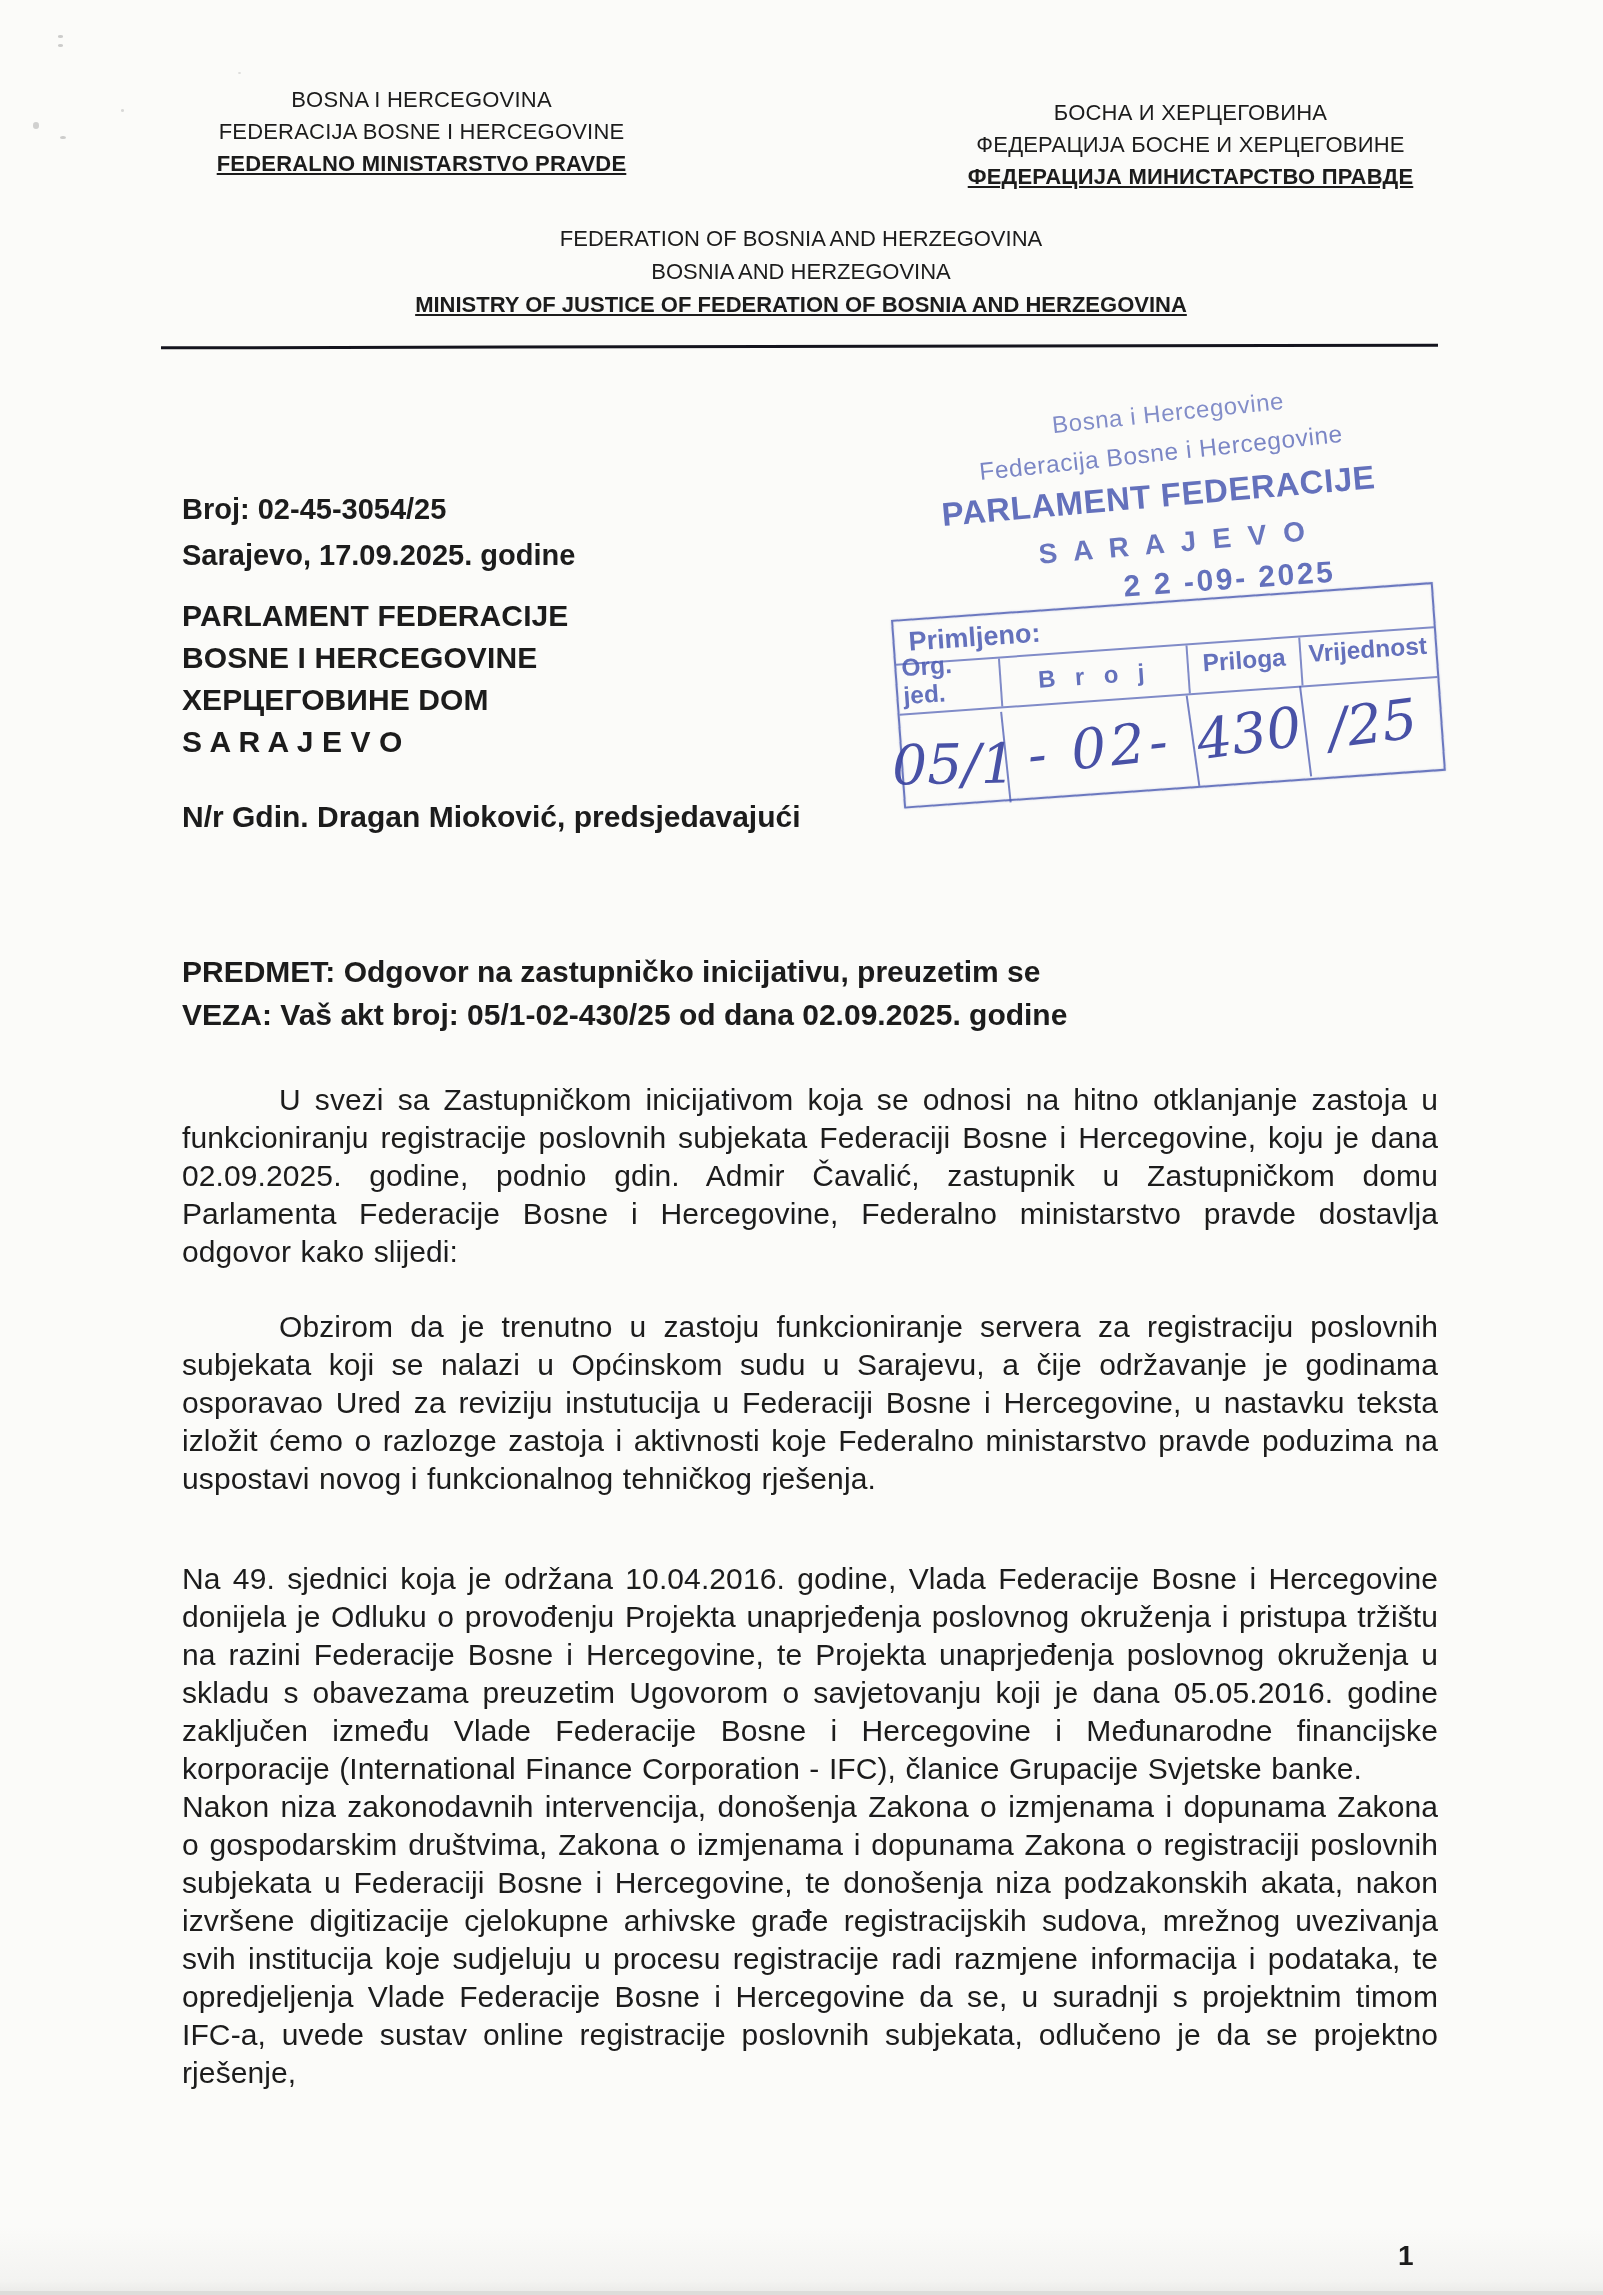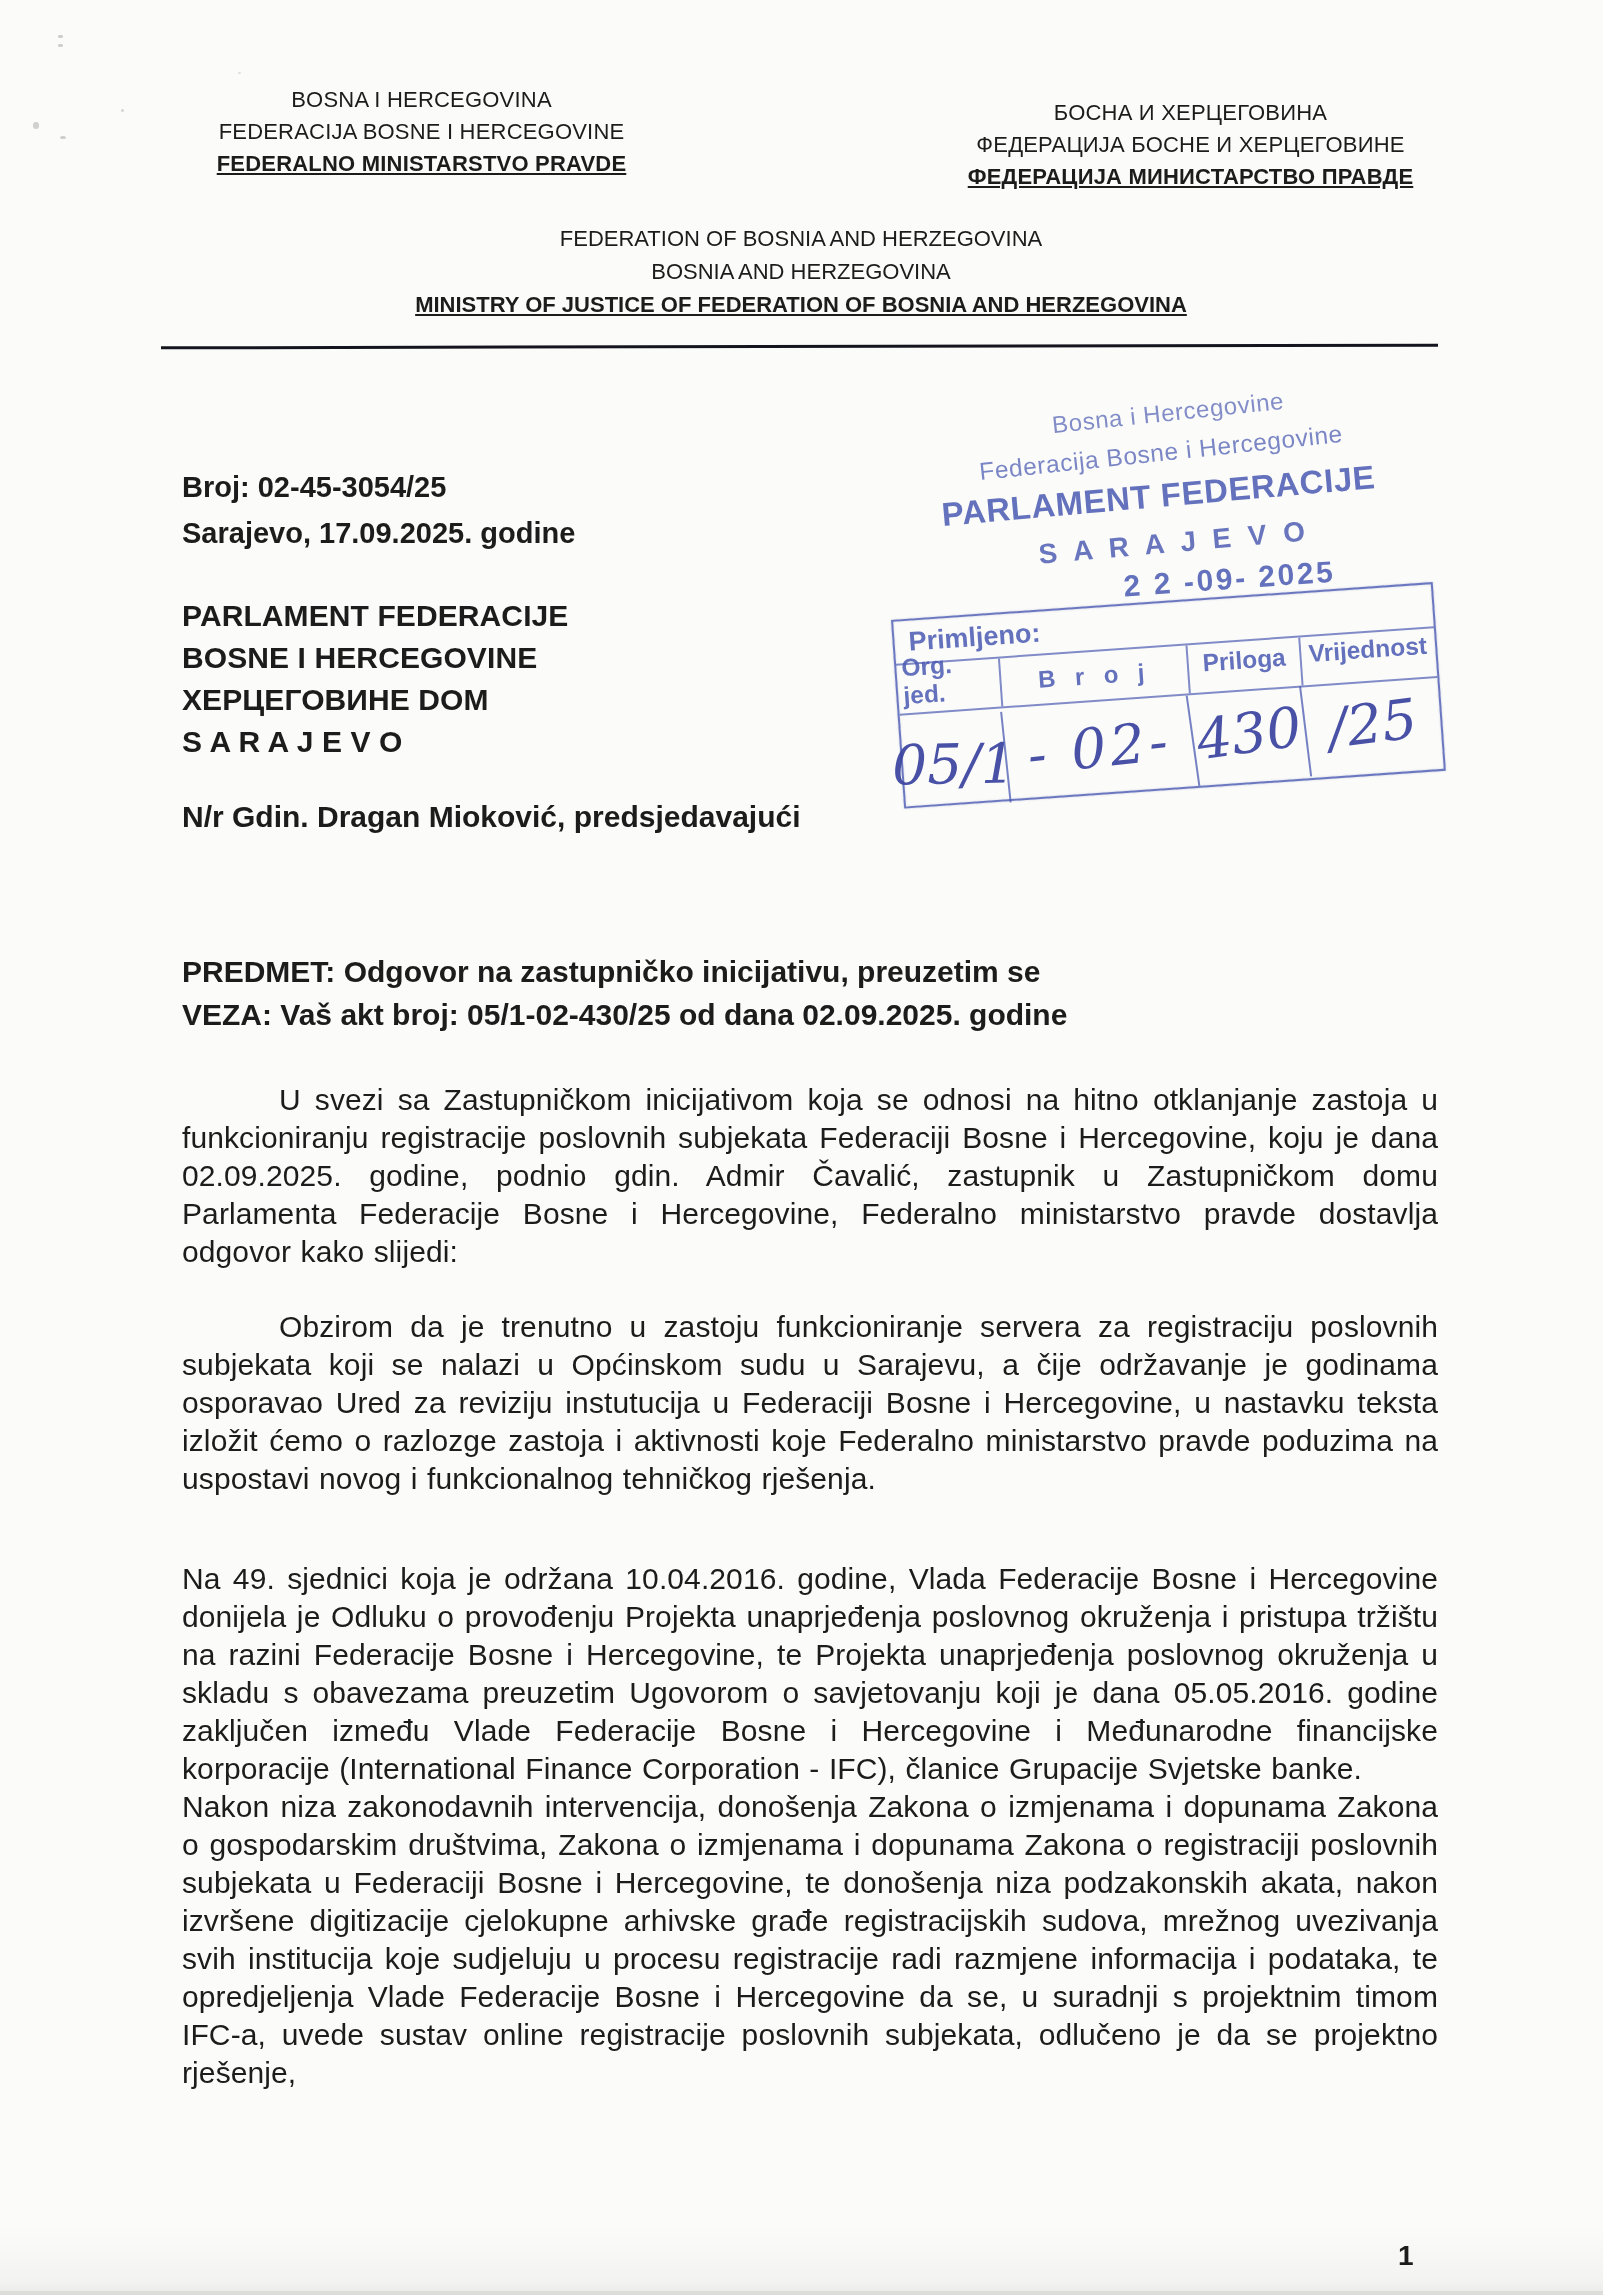--- a/index.html
+++ b/index.html
@@ -13,21 +13,21 @@
     color:#1c1c1c;
   }
   
   .hdr-col { position:absolute; text-align:center; font-size:22px; line-height:32px; letter-spacing:0.2px; }
   .hdr-left  { left:164px; top:84px; width:515px; }
   .hdr-right { left:920px; top:97px; width:541px; }
   .hdr-center{ left:360px; top:222px; width:882px; position:absolute; text-align:center; font-size:22px; line-height:33px; }
   .hdr-bold { font-weight:bold;text-decoration:underline; }
   .rule { position:absolute; left:161px; top:345px; width:1277px; height:3.2px; background:#14141e; transform:rotate(-0.12deg); }
   
-  .ref-block { position:absolute; left:182px; top:464px; font-size:29px; font-weight:bold; line-height:46px; }
+  .ref-block { position:absolute; left:182px; top:486px; font-size:29px; font-weight:bold; line-height:46px; }
   .addr-block { position:absolute; left:182px; top:595px; font-size:30px; font-weight:bold; line-height:42px; letter-spacing:0.1px; }
   .attn { position:absolute; left:182px; top:800px; font-size:30px; font-weight:bold; }
   .subj-block { position:absolute; left:182px; top:950px; font-size:30px; font-weight:bold; line-height:43px; }
   
   .body-block { position:absolute; left:182px; top:1073px; width:1256px; font-size:30px; line-height:38px; text-align:justify; letter-spacing:0.1px; word-spacing:1px;margin-top:8px; }
   .body-block p.indent { text-indent:97px; }
   .body-block p.gap  { margin-bottom:37px; }
   .body-block p.gap2 { margin-bottom:62px; }
   .body-block p.cont { text-align-last:justify; }
   .pageno { position:absolute; left:1398px; top:2240px; font-size:28px; font-weight:bold; }

